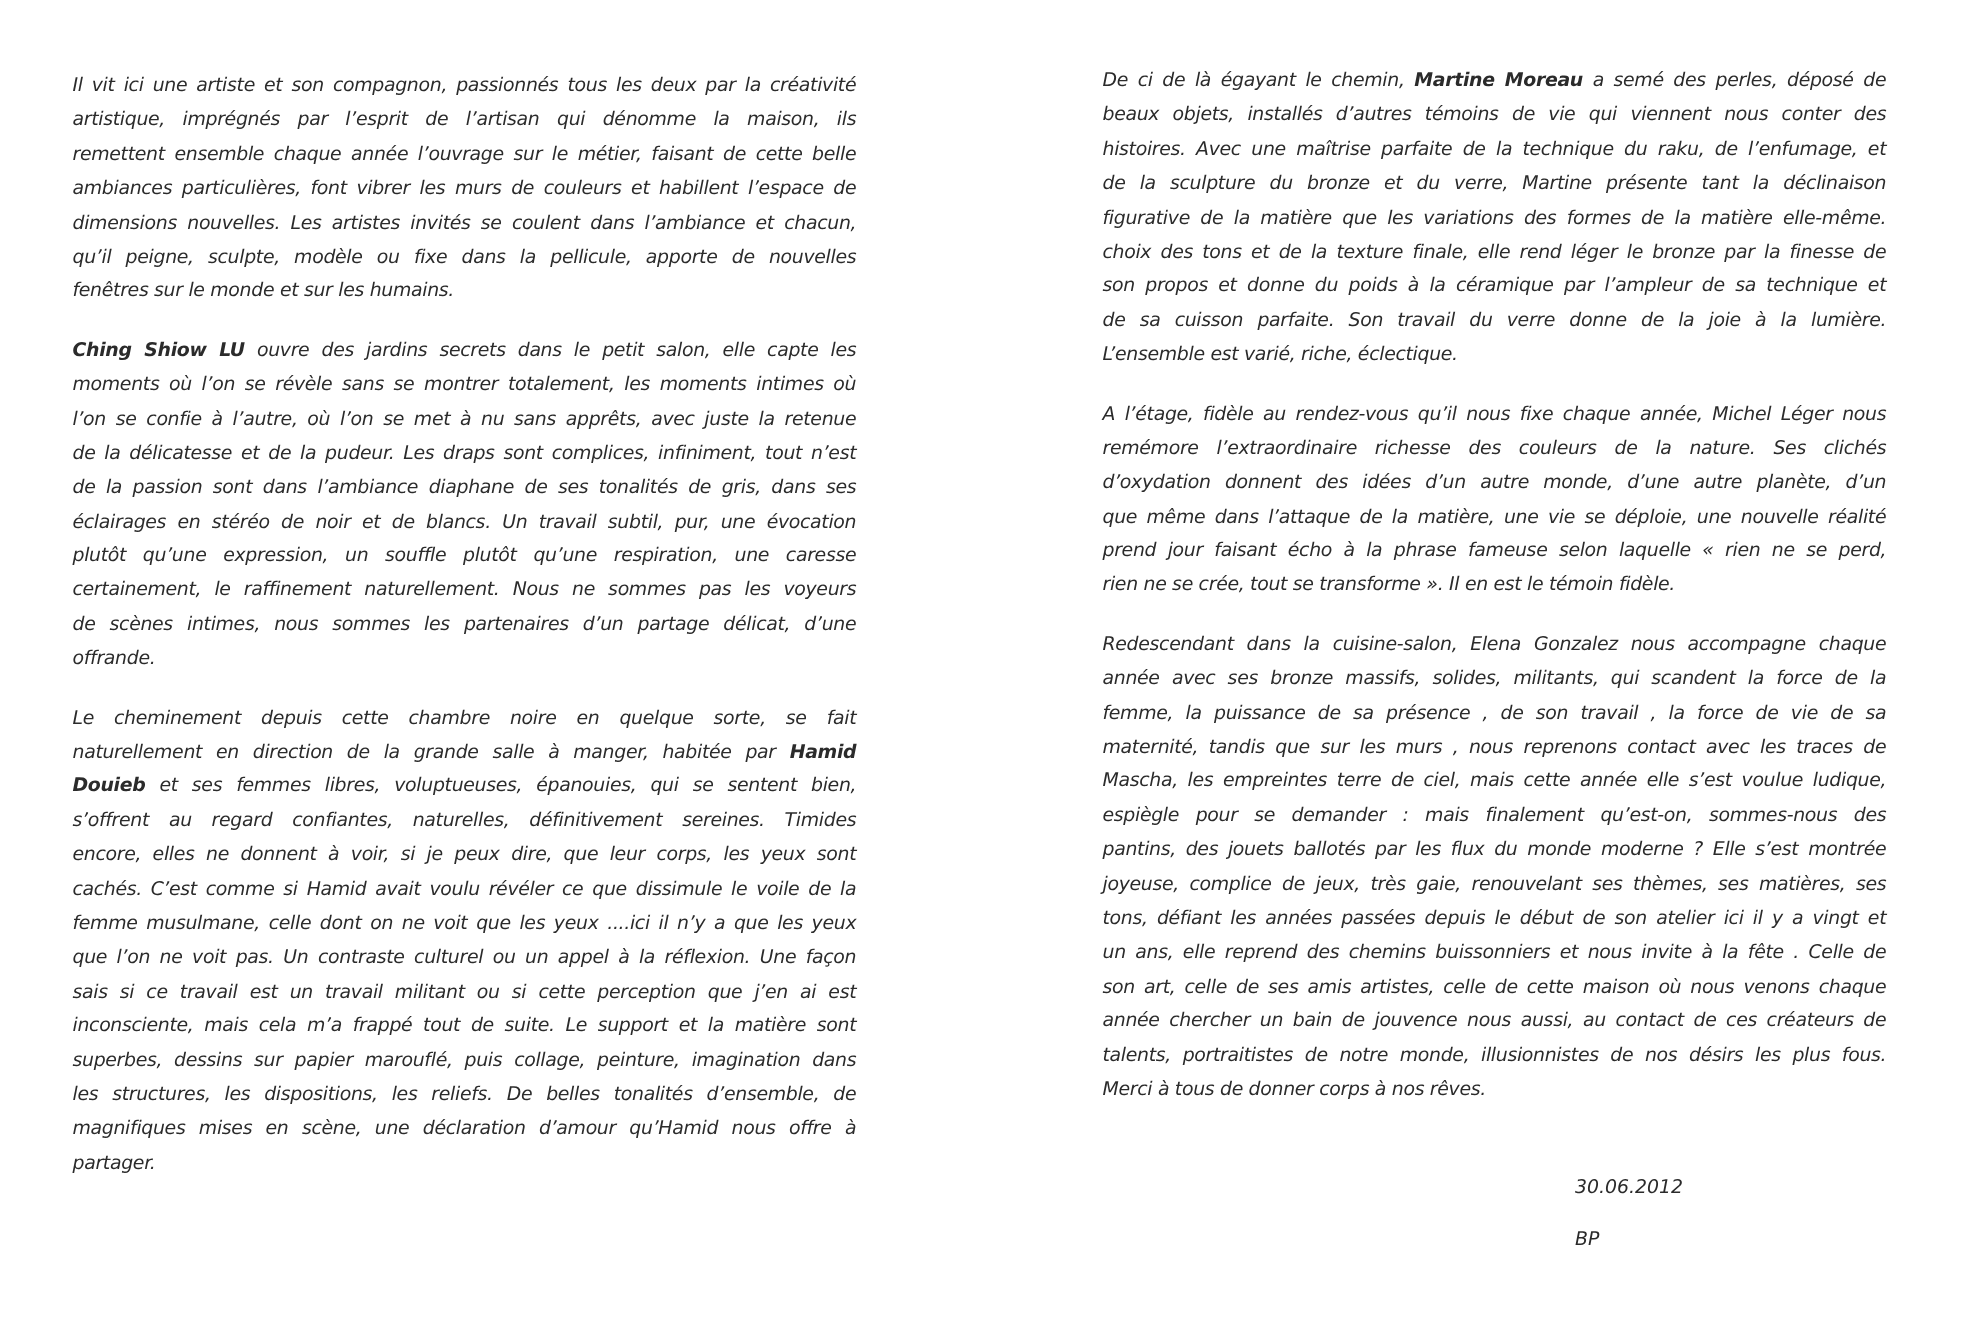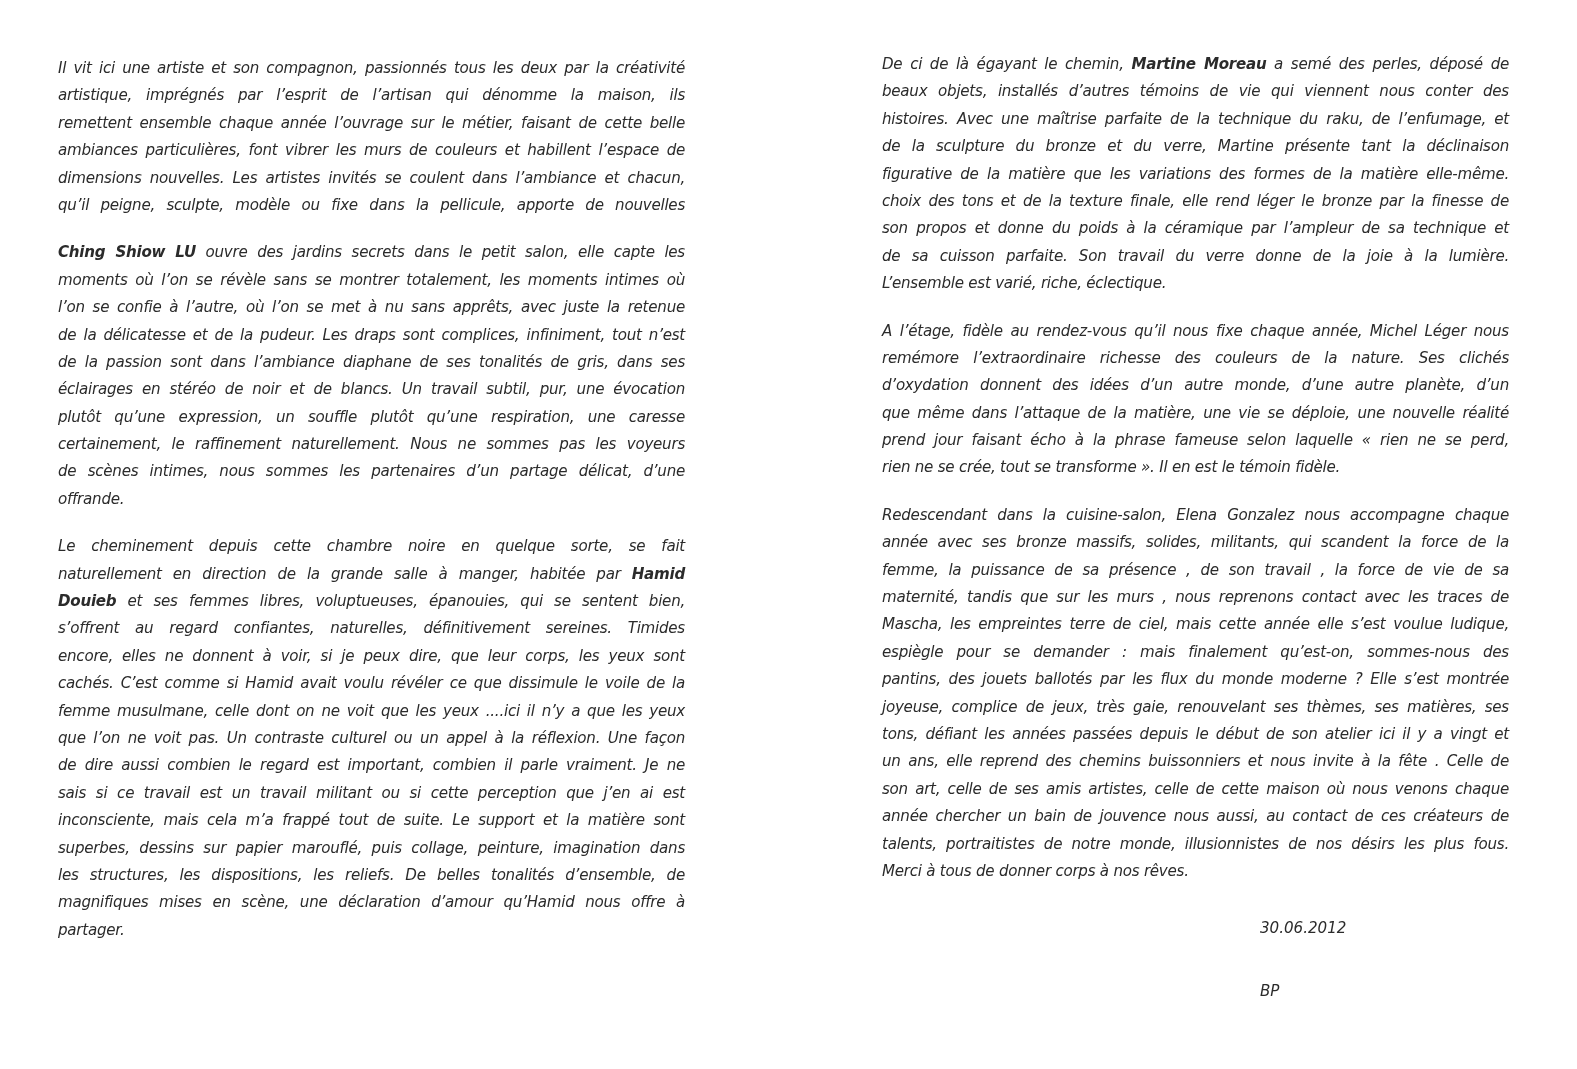--- a/index.html
+++ b/index.html
@@ -20,34 +20,35 @@
     line-height: 27.4px;
     height: 27.4px;
     white-space: nowrap;
     text-align: justify;
     text-align-last: justify;
     letter-spacing: -0.25px;
   }
   .line.last { text-align-last: left; }
   .line b { font-weight: bold; }
   .sig { position: absolute; left: 1260px; font-style: italic; font-size: 15.1px; }
-  #sig-date { top: 919px; }
+  #sig-date { top: 940px; }
   #sig-initials { top: 982px; }
 </style>
 </head>
 <body>
 
 <div id="col-left" class="column">
     <div class="para">
       <span class="line"><span>Il vit ici une artiste et son compagnon, passionnés tous les deux par la créativité</span></span>
       <span class="line"><span>artistique, imprégnés par l’esprit de l’artisan qui dénomme la maison, ils</span></span>
       <span class="line"><span>remettent ensemble chaque année l’ouvrage sur le métier, faisant de cette belle</span></span>
       <span class="line"><span>ambiances particulières, font vibrer les murs de couleurs et habillent l’espace de</span></span>
       <span class="line"><span>dimensions nouvelles. Les artistes invités se coulent dans l’ambiance et chacun,</span></span>
       <span class="line"><span>qu’il peigne, sculpte, modèle ou fixe dans la pellicule, apporte de nouvelles</span></span>
+      <span class="line last"><span>fenêtres sur le monde et sur les humains.</span></span>
     </div>
     <div class="para">
       <span class="line"><b>Ching Shiow LU</b><span> ouvre des jardins secrets dans le petit salon, elle capte les</span></span>
       <span class="line"><span>moments où l’on se révèle sans se montrer totalement, les moments intimes où</span></span>
       <span class="line"><span>l’on se confie à l’autre, où l’on se met à nu sans apprêts, avec juste la retenue</span></span>
       <span class="line"><span>de la délicatesse et de la pudeur. Les draps sont complices, infiniment, tout n’est</span></span>
       <span class="line"><span>de la passion sont dans l’ambiance diaphane de ses tonalités de gris, dans ses</span></span>
       <span class="line"><span>éclairages en stéréo de noir et de blancs. Un travail subtil, pur, une évocation</span></span>
       <span class="line"><span>plutôt qu’une expression, un souffle plutôt qu’une respiration, une caresse</span></span>
       <span class="line"><span>certainement, le raffinement naturellement. Nous ne sommes pas les voyeurs</span></span>
@@ -56,21 +57,20 @@
     </div>
     <div class="para">
       <span class="line"><span>Le cheminement depuis cette chambre noire en quelque sorte, se fait</span></span>
       <span class="line"><span>naturellement en direction de la grande salle à manger, habitée par </span><b>Hamid</b></span>
       <span class="line"><b>Douieb</b><span> et ses femmes libres, voluptueuses, épanouies, qui se sentent bien,</span></span>
       <span class="line"><span>s’offrent au regard confiantes, naturelles, définitivement sereines. Timides</span></span>
       <span class="line"><span>encore, elles ne donnent à voir, si je peux dire, que leur corps, les yeux sont</span></span>
       <span class="line"><span>cachés. C’est comme si Hamid avait voulu révéler ce que dissimule le voile de la</span></span>
       <span class="line"><span>femme musulmane, celle dont on ne voit que les yeux ....ici il n’y a que les yeux</span></span>
       <span class="line"><span>que l’on ne voit pas. Un contraste culturel ou un appel à la réflexion. Une façon</span></span>
-      <span class="line"><span>de dire aussi combien le regard est important, combien il parle vraiment. Je ne</span></span>
       <span class="line"><span>sais si ce travail est un travail militant ou si cette perception que j’en ai est</span></span>
       <span class="line"><span>inconsciente, mais cela m’a frappé tout de suite. Le support et la matière sont</span></span>
       <span class="line"><span>superbes, dessins sur papier marouflé, puis collage, peinture, imagination dans</span></span>
       <span class="line"><span>les structures, les dispositions, les reliefs. De belles tonalités d’ensemble, de</span></span>
       <span class="line"><span>magnifiques mises en scène, une déclaration d’amour qu’Hamid nous offre à</span></span>
       <span class="line last"><span>partager.</span></span>
     </div>
   </div>
 <div id="col-right" class="column">
     <div class="para">

